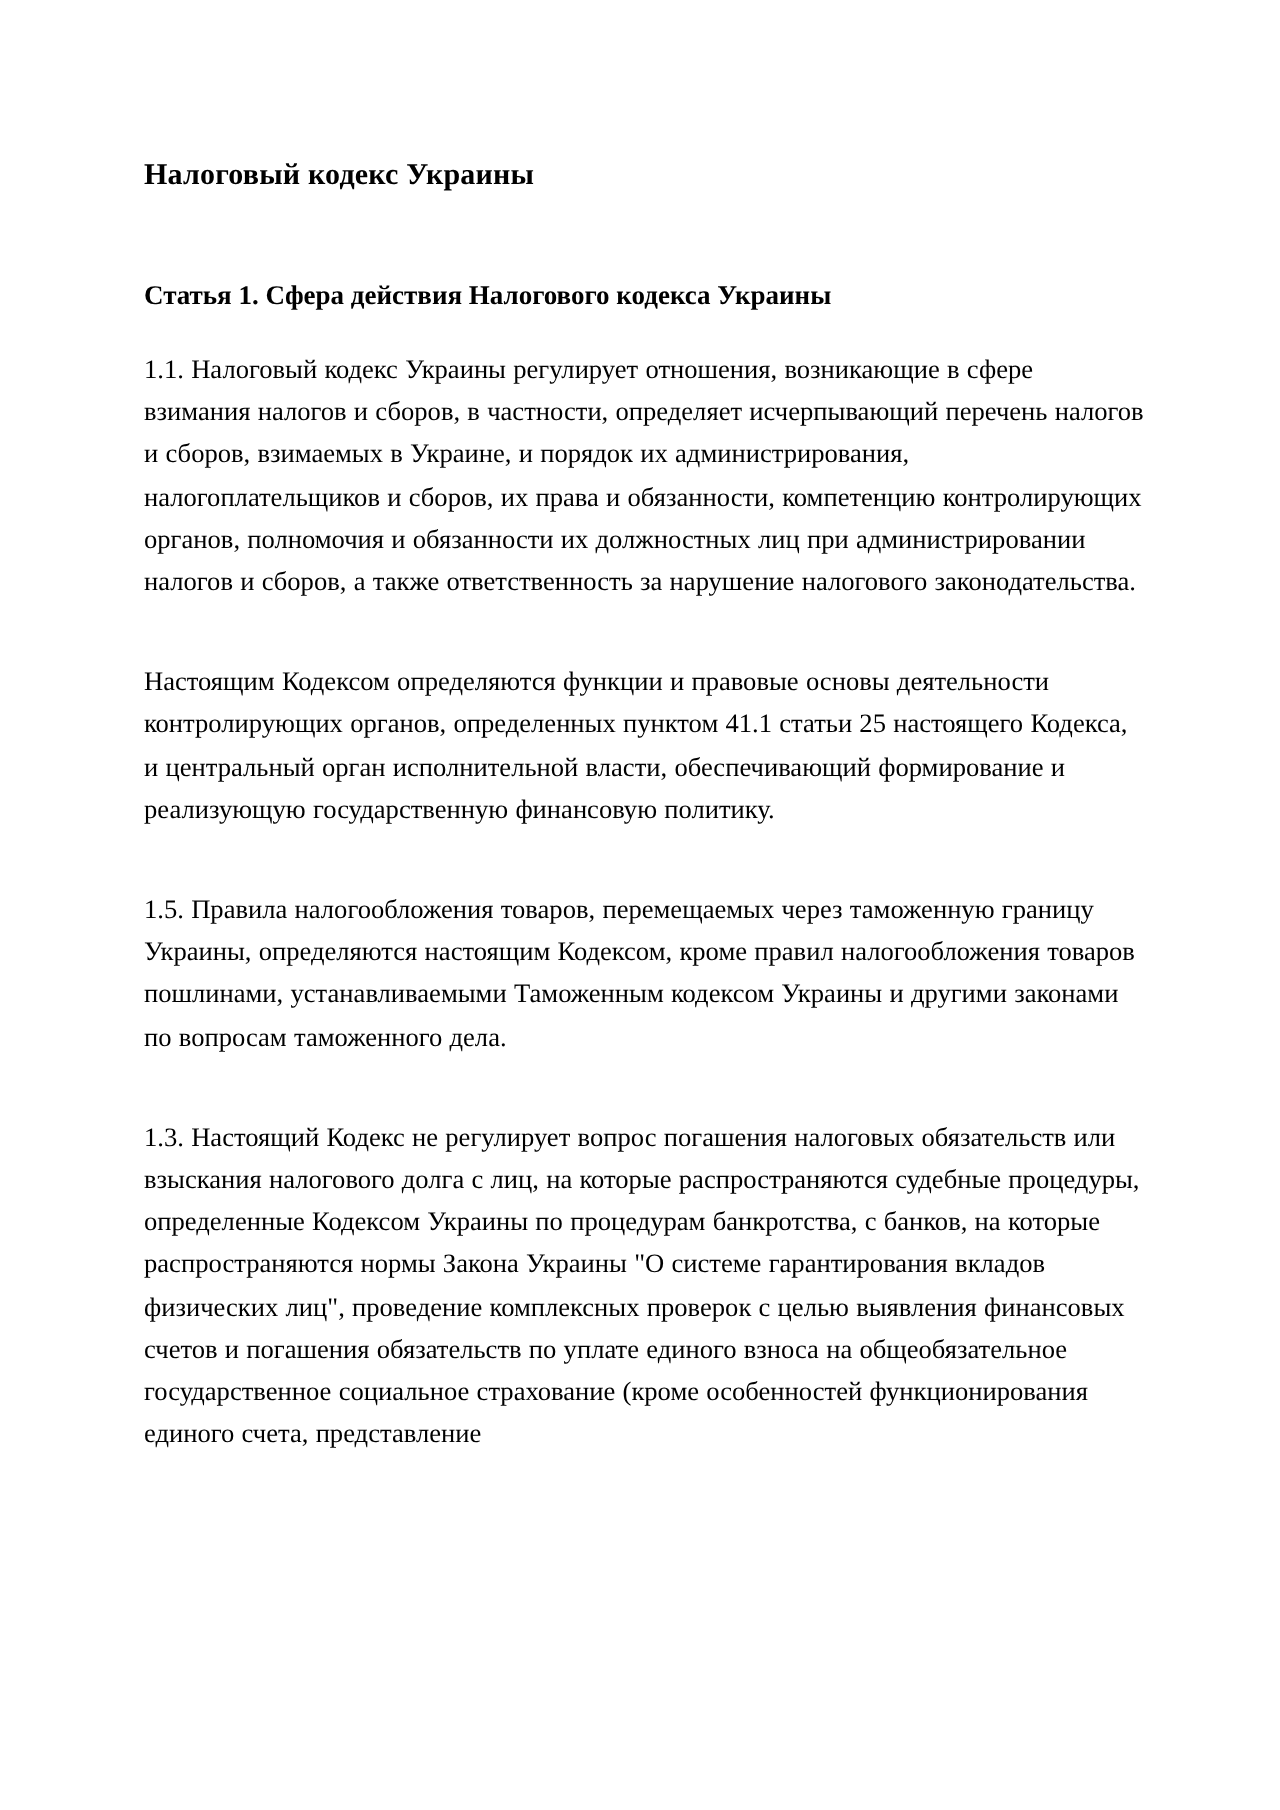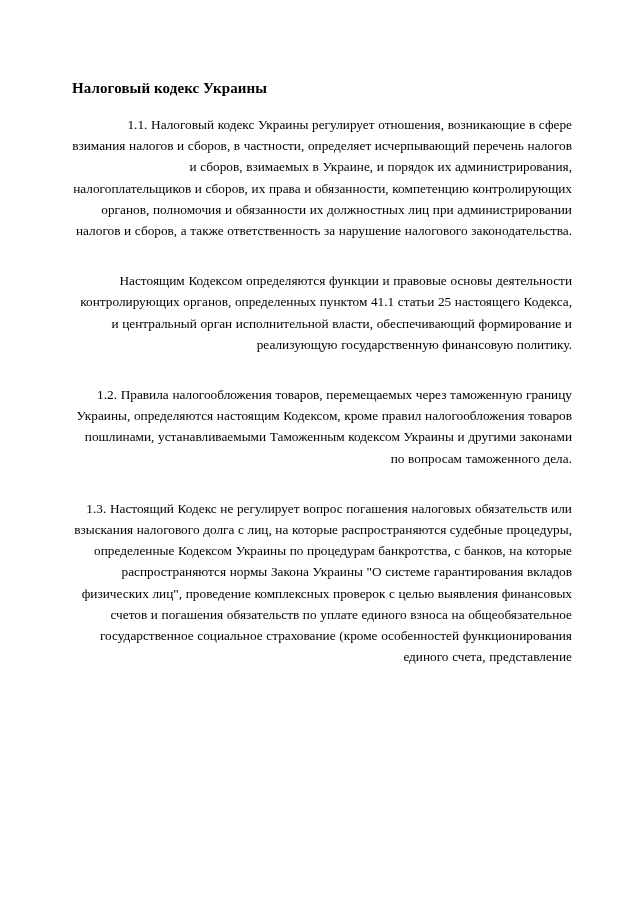--- a/index.html
+++ b/index.html
@@ -45,42 +45,43 @@
   .article-heading {
     font-size: 13.5px;
     font-weight: bold;
     line-height: 20px;
     margin: 40px 0 0 0;
   }
   .para {
     font-size: 13.3px;
     line-height: 21.2px;
     margin: 0;
-    text-align: right;
+    text-align: left;
     word-spacing: 0.3px;
   }
   .para.first-after-heading {
     margin-top: 16px;
   }
   .para.spaced {
     margin-top: 29px;
   }
 </style>
 </head>
 <body>
 
 <div class="page">
   <div class="content">
 
     <h1 class="doc-title">Налоговый кодекс Украины</h1>
 
 
+    <h3 class="article-heading">Статья 1. Сфера действия Налогового кодекса Украины</h3>
 
     <p class="para first-after-heading">1.1. Налоговый кодекс Украины регулирует отношения, возникающие в сфере взимания налогов и сборов, в частности, определяет исчерпывающий перечень налогов и сборов, взимаемых в Украине, и порядок их администрирования, налогоплательщиков и сборов, их права и обязанности, компетенцию контролирующих органов, полномочия и обязанности их должностных лиц при администрировании налогов и сборов, а также ответственность за нарушение налогового законодательства.</p>
 
     <p class="para spaced">Настоящим Кодексом определяются функции и правовые основы деятельности контролирующих органов, определенных пунктом 41.1 статьи 25 настоящего Кодекса, и центральный орган исполнительной власти, обеспечивающий формирование и реализующую государственную финансовую политику.</p>
 
-    <p class="para spaced">1.2. Правила налогообложения товаров, перемещаемых через таможенную границу Украины, определяются настоящим Кодексом, кроме правил налогообложения товаров пошлинами, устанавливаемыми Таможенным кодексом Украины и другими законами по вопросам таможенного дела.</p>
+    <p class="para spaced">1.5. Правила налогообложения товаров, перемещаемых через таможенную границу Украины, определяются настоящим Кодексом, кроме правил налогообложения товаров пошлинами, устанавливаемыми Таможенным кодексом Украины и другими законами по вопросам таможенного дела.</p>
 
     <p class="para spaced">1.3. Настоящий Кодекс не регулирует вопрос погашения налоговых обязательств или взыскания налогового долга с лиц, на которые распространяются судебные процедуры, определенные Кодексом Украины по процедурам банкротства, с банков, на которые распространяются нормы Закона Украины "О системе гарантирования вкладов физических лиц", проведение комплексных проверок с целью выявления финансовых счетов и погашения обязательств по уплате единого взноса на общеобязательное государственное социальное страхование (кроме особенностей функционирования единого счета, представление</p>
 
   </div>
 </div>
 
 </body></html>

